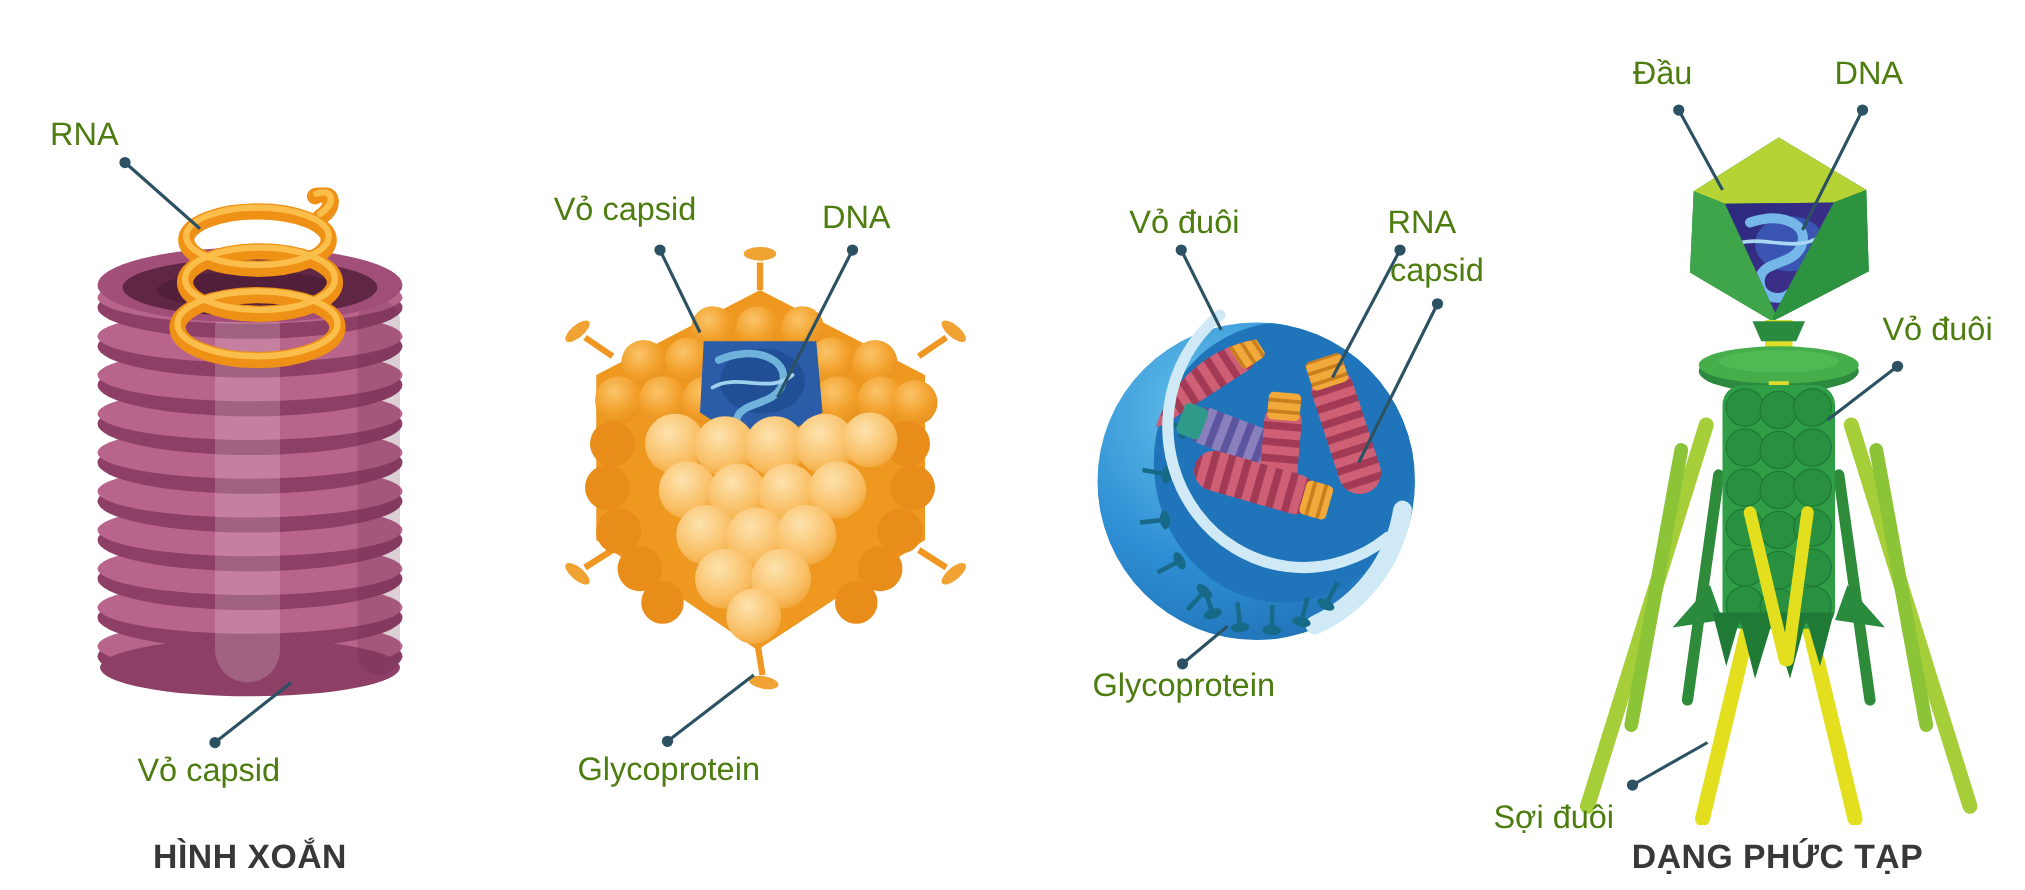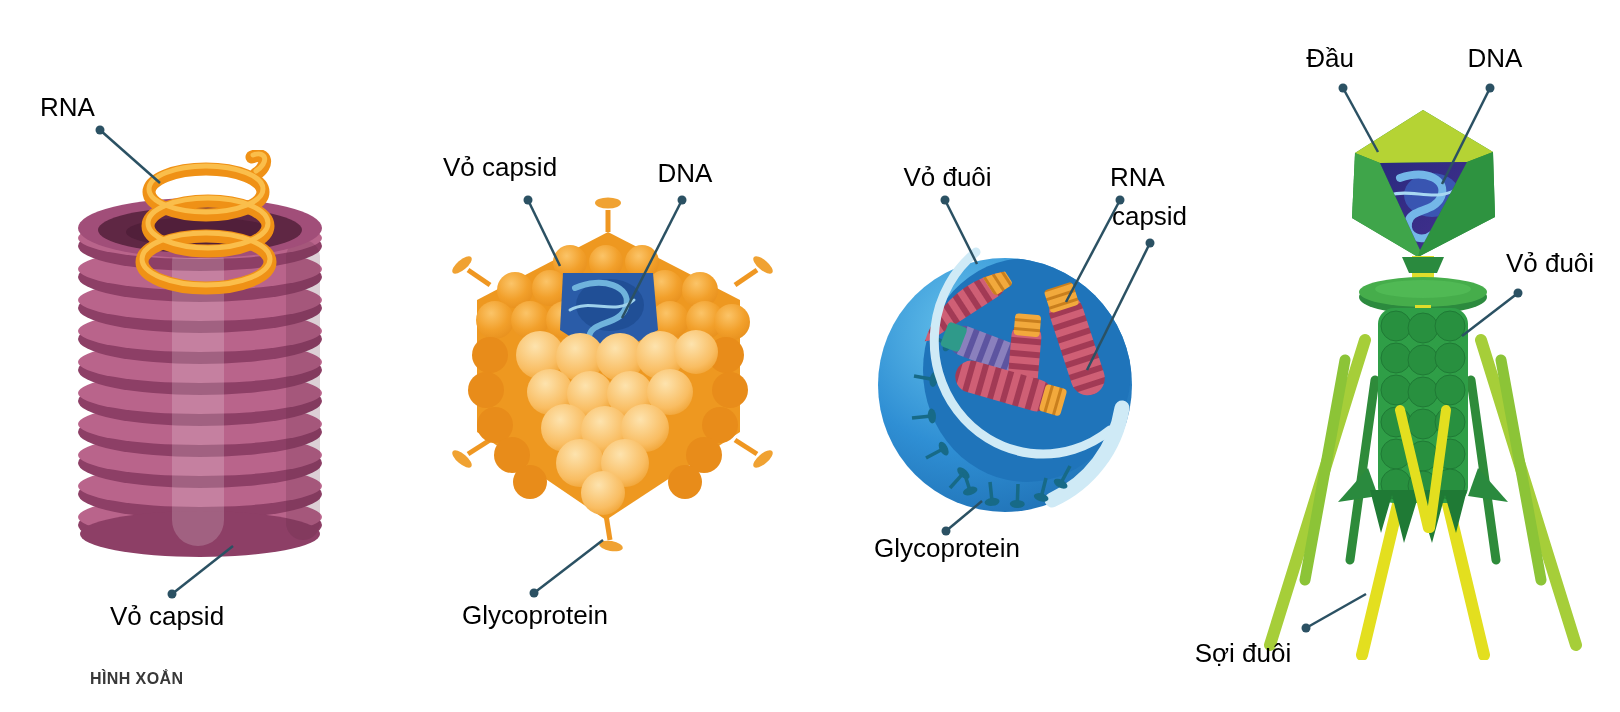--- a/index.html
+++ b/index.html
@@ -3,27 +3,27 @@
 <meta charset="utf-8">
 <style>
   html,body{margin:0;padding:0;background:#ffffff;}
   .stage{
     position:relative;width:1620px;height:712px;background:#ffffff;overflow:hidden;
     font-family:"Liberation Sans",sans-serif;
   }
   .art{position:absolute;}
   .overlay{position:absolute;left:0;top:0;pointer-events:none;}
   .lbl{
-    position:absolute;font-size:26px;color:#000000;text-align:center;
+    position:absolute;font-size:26px;color:#4d7c0f;text-align:center;
     line-height:1.05;white-space:nowrap;
   }
   .lbl.left{text-align:left;}
   .title{
-    position:absolute;font-size:16px;font-weight:bold;color:#383838;
-    letter-spacing:.4px;white-space:nowrap;
+    position:absolute;font-size:27px;font-weight:bold;color:#383838;
+    text-align:center;letter-spacing:.4px;white-space:nowrap;
   }
 </style>
 </head>
 <body>
 
 <div class="stage">
 
   <svg class="art" style="left:60px;top:150px" width="280" height="420" viewBox="0 0 280 420">
     <g>
 
@@ -404,14 +404,15 @@
   <div class="lbl" style="left:1105px;top:164px;width:65px">RNA</div>
   <div class="lbl" style="left:1092px;top:203px;width:115px">capsid</div>
   <div class="lbl" style="left:852px;top:535px;width:190px">Glycoprotein</div>
 
   <div class="lbl" style="left:1295px;top:45px;width:70px">Đầu</div>
   <div class="lbl" style="left:1460px;top:45px;width:70px">DNA</div>
   <div class="lbl" style="left:1495px;top:250px;width:110px">Vỏ đuôi</div>
   <div class="lbl" style="left:1188px;top:640px;width:110px">Sợi đuôi</div>
 
   <div class="title" style="left:90px;top:670px;width:220px">HÌNH XOẮN</div>
+  <div class="title" style="left:1302px;top:670px;width:240px">DẠNG PHỨC TẠP</div>
 
 </div>
 
 </body></html>

